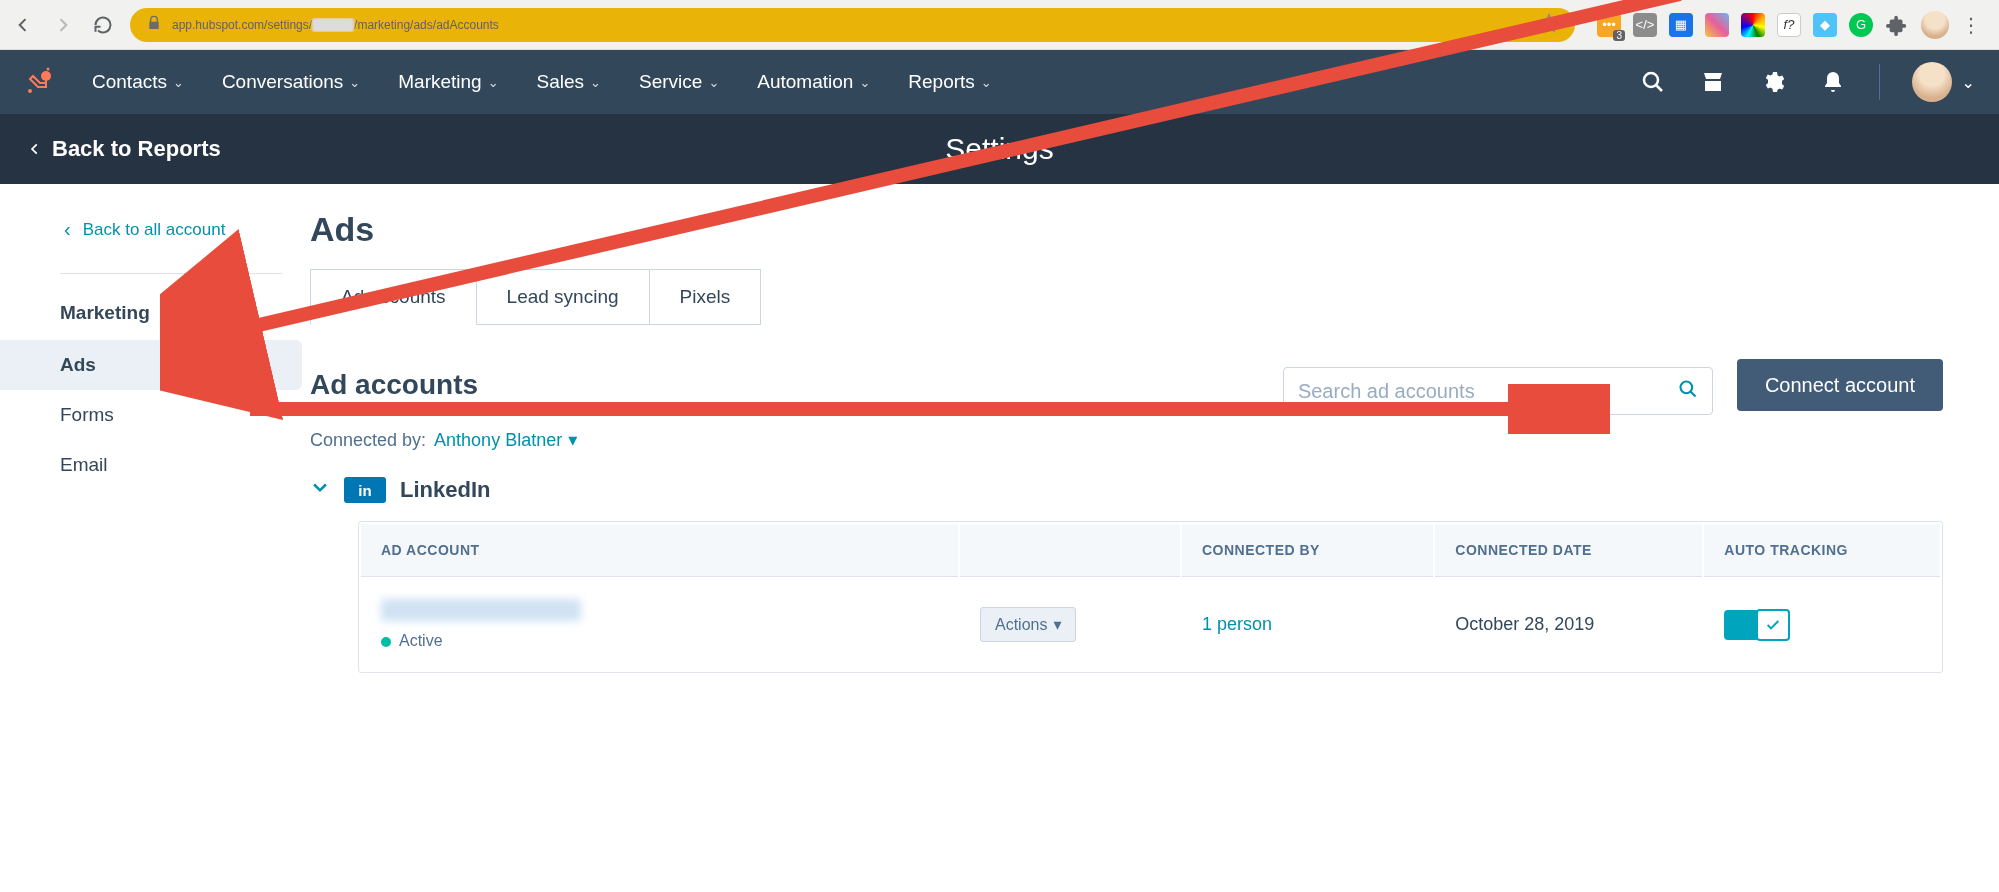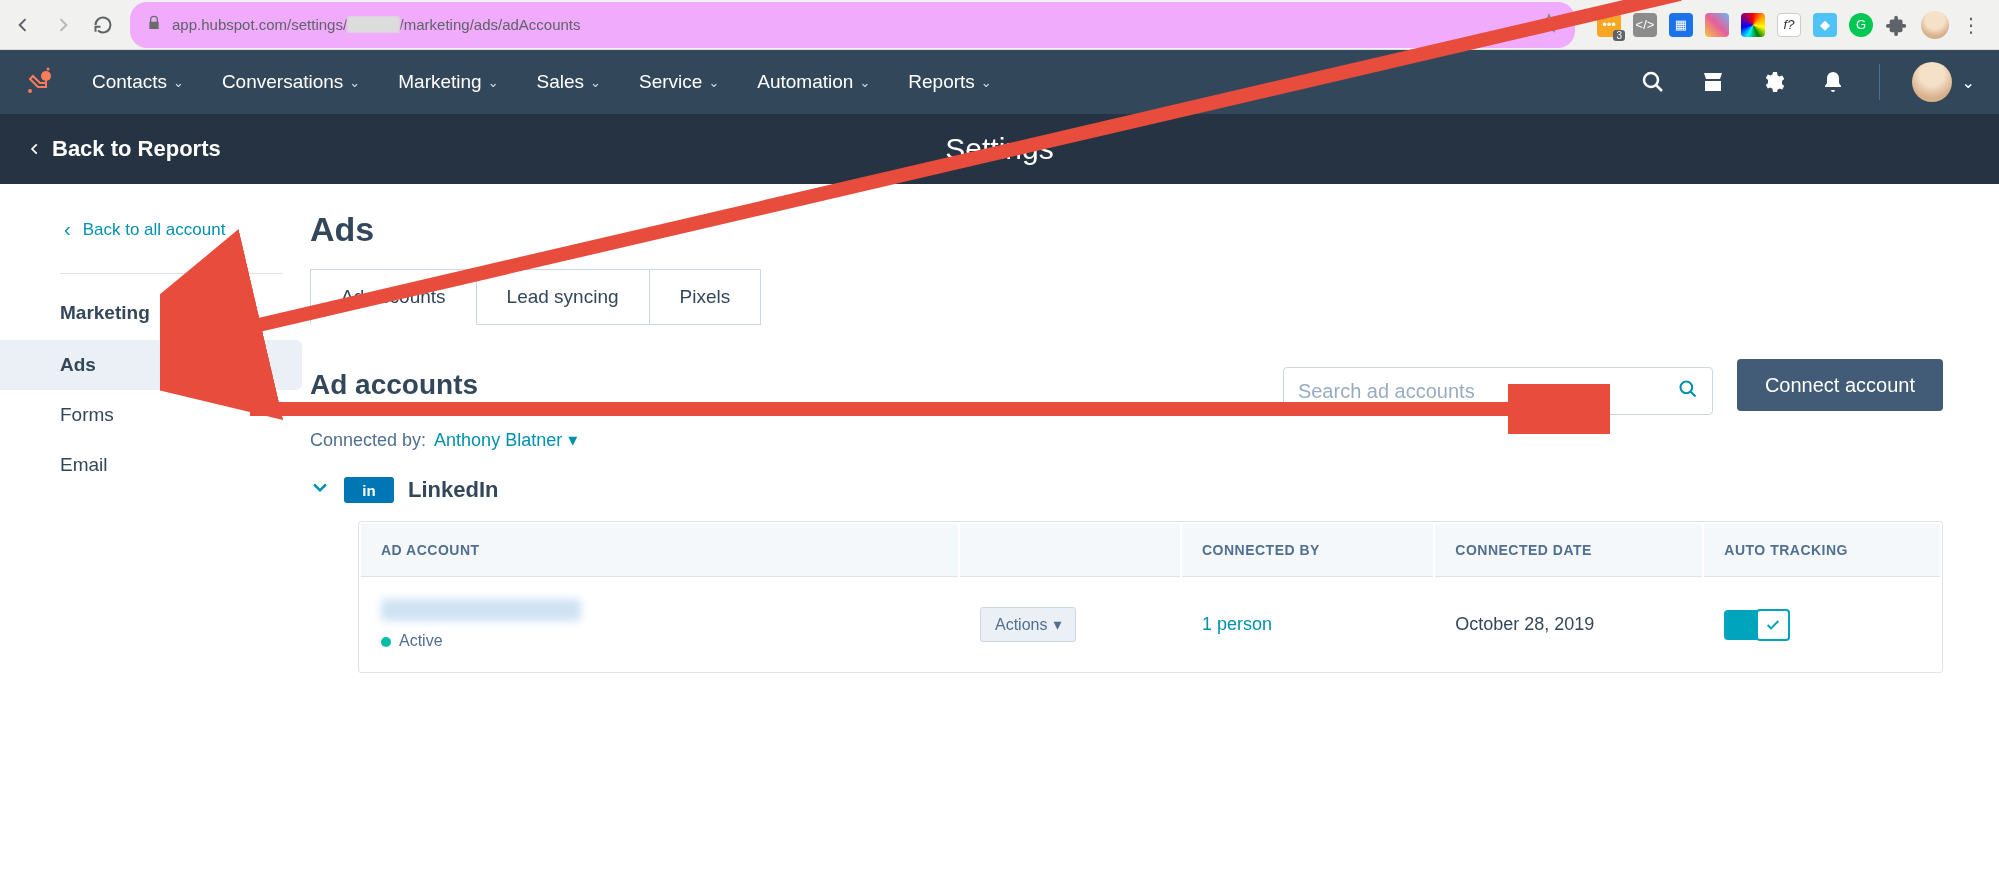--- a/index.html
+++ b/index.html
@@ -2,21 +2,21 @@
 <html><head>
 <meta charset="utf-8">
 <style>
   * { box-sizing: border-box; margin: 0; padding: 0; }
   body { font-family: -apple-system, BlinkMacSystemFont, "Segoe UI", Helvetica, Arial, sans-serif; background: #fff; color: #33475b; width: 1999px; height: 892px; overflow: hidden; }
 
   
   .chrome-bar { height: 50px; background: #f1f1f0; display: flex; align-items: center; padding: 0 10px; gap: 14px; border-bottom: 1px solid #ddd; }
   .chrome-bar .nav-btn { width: 26px; height: 26px; display: flex; align-items: center; justify-content: center; color: #5f6368; }
   .chrome-bar .nav-btn.disabled { color: #b8b8b8; }
-  .url-bar { flex: 1; height: 46px; background: #f0abfc; border-radius: 17px; display: flex; align-items: center; padding: 0 16px; gap: 10px; color: #5f6368; font-size: 15px; }
+  .url-bar { flex: 1; height: 34px; background: #eab308; border-radius: 17px; display: flex; align-items: center; padding: 0 16px; gap: 10px; color: #5f6368; font-size: 12px; }
   .url-bar .lock { color: #6b6b6b; }
   .url-bar .url-text { flex: 1; white-space: nowrap; overflow: hidden; }
   .url-bar .url-blur { display:inline-block; background:#dcdcdc; color:transparent; border-radius:3px; filter: blur(1px); }
   .url-bar .star { color: #888; }
   .ext-icons { display:flex; align-items:center; gap:12px; padding:0 8px; }
   .ext-icon { width:24px; height:24px; border-radius:4px; display:flex;align-items:center;justify-content:center; font-size:13px; color:#fff; }
   .ext-orange{background:#f6a623;} .ext-gray{background:#8c8c8c;} .ext-blue{background:#1a73e8;} .ext-multi{background:linear-gradient(45deg,#f6c744,#e85f9b,#6db6ec);} .ext-wheel{background:conic-gradient(red,orange,yellow,green,cyan,blue,purple,red);} .ext-white{background:#fff;color:#333;border:1px solid #ccc;font-style:italic;} .ext-lightblue{background:#4fc3f7;} .ext-green{background:#00c853;border-radius:50%;} .ext-puzzle{color:#5f6368;background:transparent;}
   .ext-badge { position:relative; }
   .ext-badge::after { content:"3"; position:absolute; bottom:-4px; right:-4px; background:#5f6368; color:#fff; font-size:10px; padding:0 3px; border-radius:3px; }
   .chrome-avatar { width:28px; height:28px; border-radius:50%; background: radial-gradient(circle at 50% 30%, #f5e0c8 40%, #d8b08c 70%); }
@@ -64,21 +64,21 @@
   .search-box { width:430px; height:48px; border:1px solid #cbd6e2; border-radius:4px; display:flex; align-items:center; padding:0 14px; font-size:20px; color:#7c98b6;margin-top:12px; }
   .search-box input { border:none; outline:none; flex:1; font-size:20px; background:transparent; }
   .search-box input::placeholder { color:#99acc2; }
   .connect-btn { height:52px; padding:0 28px; background:#425b76; color:#fff; font-size:20px; border:none; border-radius:4px; cursor:pointer; }
 
   .connected-by { font-size:18px; color:#516f90; margin-bottom:26px; display:flex; align-items:center; gap:8px; }
   .connected-by .name { color:#0091ae; font-weight:500; display:flex; align-items:center; gap:6px; }
 
   .account-group { display:flex; align-items:center; gap:14px; font-size:22px; font-weight:600; margin: 6px 0 18px 0; color:#33475b; }
   .account-group .caret { color:#0091ae; cursor:pointer; }
-  .linkedin-badge { width:50px; height:26px; background:#0077b5; color:#fff; display:flex; align-items:center; justify-content:center; font-weight:700; font-size:15px; border-radius:3px; }
+  .linkedin-badge { width:42px; height:26px; background:#0077b5; color:#fff; display:flex; align-items:center; justify-content:center; font-weight:700; font-size:15px; border-radius:3px; }
 
   .acct-table { width: calc(100% - 48px); margin-left:48px; border:1px solid #dfe3eb; border-radius:3px; }
   .acct-table thead tr { background:#f5f8fa; }
   .acct-table th { text-align:left; padding:18px 20px; font-size:14px; letter-spacing:.5px; color:#516f90; font-weight:600; border-bottom:1px solid #dfe3eb; }
   .acct-table td { padding:20px 20px; font-size:18px; vertical-align:middle; }
   .acct-name-blur { display:inline-block; width:200px; height:22px; background:#cfe2f3; filter: blur(4px); border-radius:3px; }
   .status-dot { display:inline-block; width:10px; height:10px; background:#00bda5; border-radius:50%; margin-right:8px; vertical-align:middle; }
   .acct-status { color:#516f90; font-size:16px; margin-top:6px; }
   .actions-btn { padding:7px 14px; background:#eaf0f6; border:1px solid #cbd6e2; border-radius:3px; font-size:16px; color:#516f90; cursor:pointer; display:inline-flex; align-items:center; gap:6px; }
   .link-text { color:#0091ae; font-weight:500; }

